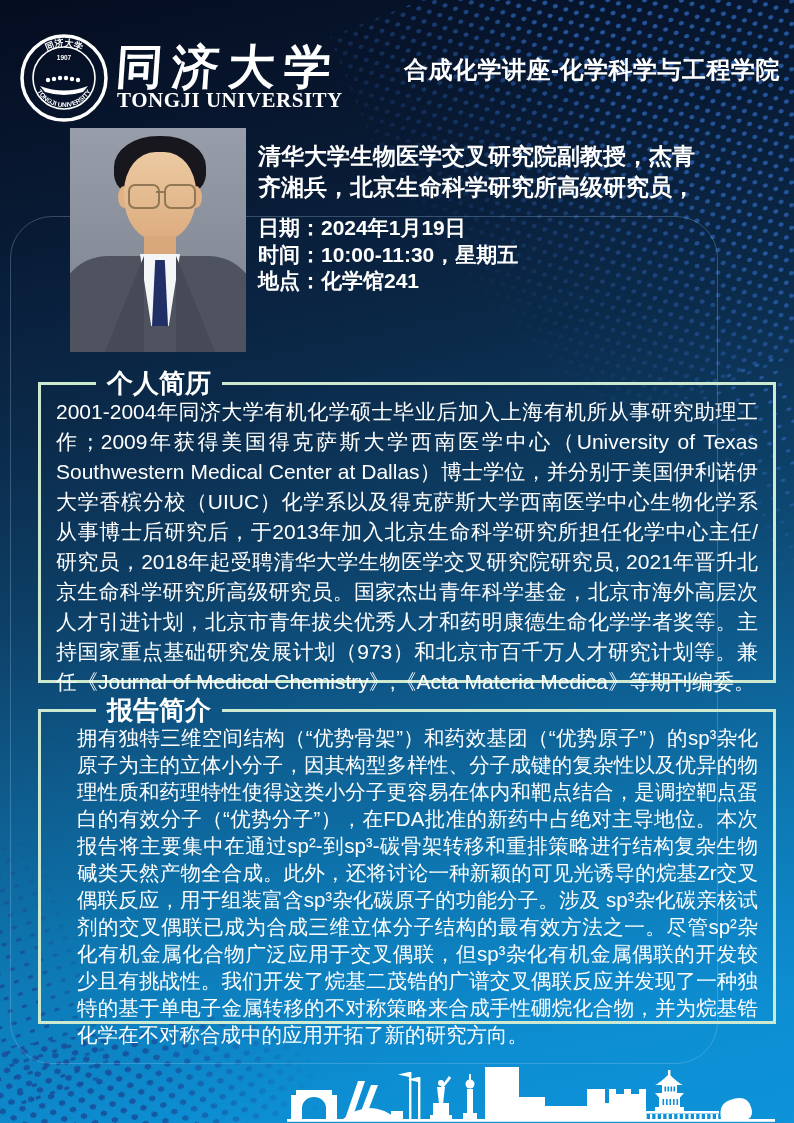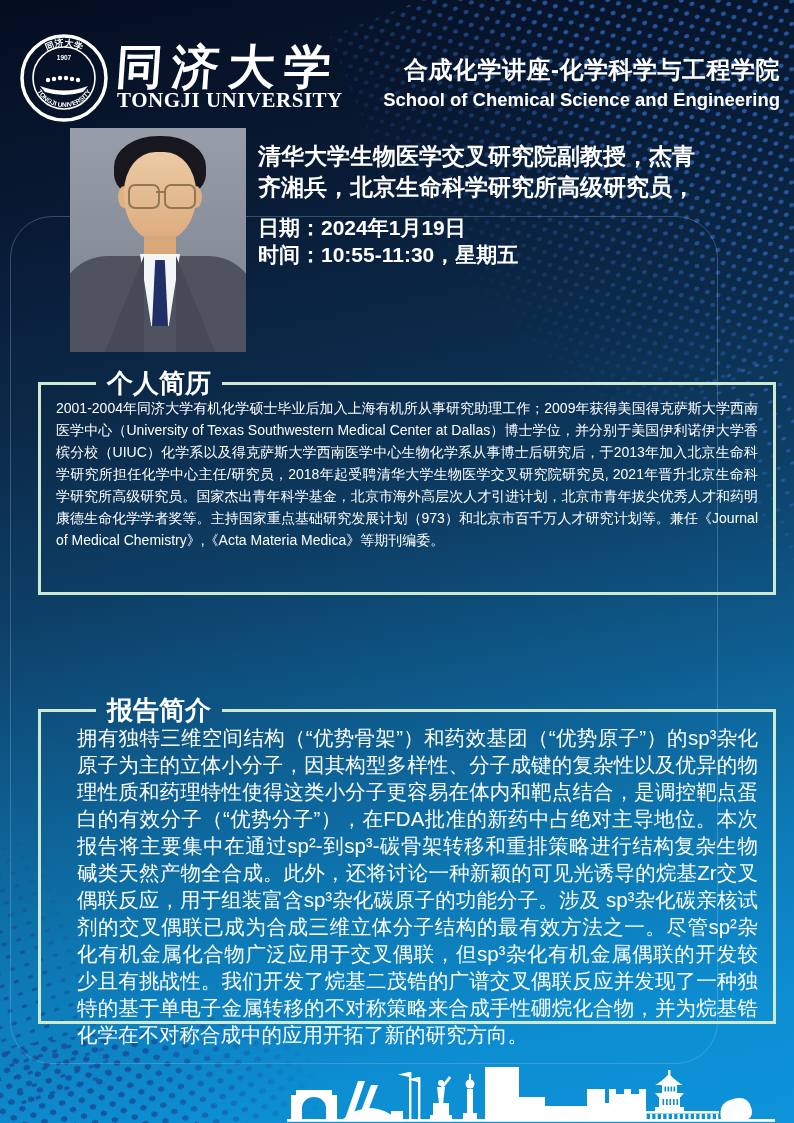--- a/index.html
+++ b/index.html
@@ -81,22 +81,22 @@
 
   
   .box{position:absolute;left:38px;width:738px;box-sizing:border-box;
     border:3px solid #cde9d0;border-top:none;}
   .box-head{position:absolute;top:-17px;left:-3px;right:-3px;height:34px;
     display:flex;align-items:center;gap:11px;}
   .box-head::before{content:"";width:58px;height:3px;background:#cde9d0;}
   .box-head::after{content:"";flex:1;height:3px;background:#cde9d0;}
   .box-title{font-size:26px;font-weight:700;white-space:nowrap;}
   .box p{margin:0;padding:14px 15px 0;text-align:justify;color:#fff;}
-  .bio-box{top:383px;height:212px;}
-  .bio-box p{font-size:14px;line-height:22px;}
+  .bio-box{top:383px;height:300px;}
+  .bio-box p{font-size:21px;line-height:30px;}
   .abs-box{top:710px;height:314px;}
   .abs-box p{font-size:20.5px;line-height:27px;padding-left:36px;}
 
   
   .skyline{position:absolute;left:287px;top:1059px;}
 </style>
 </head>
 <body>
 
 <div class="poster">
@@ -129,21 +129,20 @@
         <circle cx="40" cy="44" r="2.2"></circle>
           <circle cx="46" cy="44" r="2.2"></circle>
         <circle cx="52" cy="45" r="2.2"></circle>
           <circle cx="58" cy="46" r="2.2"></circle>
       </g>
     </svg>
     <div class="uni-cn">同济大学</div>
     <div class="uni-en">TONGJI UNIVERSITY</div>
     <div class="series">
       <div class="series-cn">合成化学讲座-化学科学与工程学院</div>
-      <div class="series-en">School of Chemical Science and Engineering</div>
     </div>
   </div>
 
   <div class="photo">
     <div class="ph-hair"></div>
     <div class="ph-earL"></div>
     <div class="ph-earR"></div>
     <div class="ph-face"></div>
     <div class="ph-glassL"></div>
     <div class="ph-glassR"></div>
@@ -156,21 +155,22 @@
     <div class="ph-lapelR"></div>
   </div>
 
   <div class="intro">
     <div>清华大学生物医学交叉研究院副教授，杰青</div>
     <div>齐湘兵，北京生命科学研究所高级研究员，</div>
   </div>
 
   <div class="sched">
     <div>日期：2024年1月19日</div>
-    <div>时间：10:55-11:30，星期五</div>
+    <div>时间：10:00-11:30，星期五</div>
+    <div>地点：化学馆241</div>
   </div>
 
   <section class="box bio-box">
     <div class="box-head">
       <span class="box-title">个人简历</span>
     </div>
     <p>2001-2004年同济大学有机化学硕士毕业后加入上海有机所从事研究助理工作；2009年获得美国得克萨斯大学西南医学中心（University of Texas Southwestern Medical Center at Dallas）博士学位，并分别于美国伊利诺伊大学香槟分校（UIUC）化学系以及得克萨斯大学西南医学中心生物化学系从事博士后研究后，于2013年加入北京生命科学研究所担任化学中心主任/研究员，2018年起受聘清华大学生物医学交叉研究院研究员, 2021年晋升北京生命科学研究所高级研究员。国家杰出青年科学基金，北京市海外高层次人才引进计划，北京市青年拔尖优秀人才和药明康德生命化学学者奖等。主持国家重点基础研究发展计划（973）和北京市百千万人才研究计划等。兼任《Journal of Medical Chemistry》,《Acta Materia Medica》等期刊编委。</p>
   </section>
 
   <section class="box abs-box">

